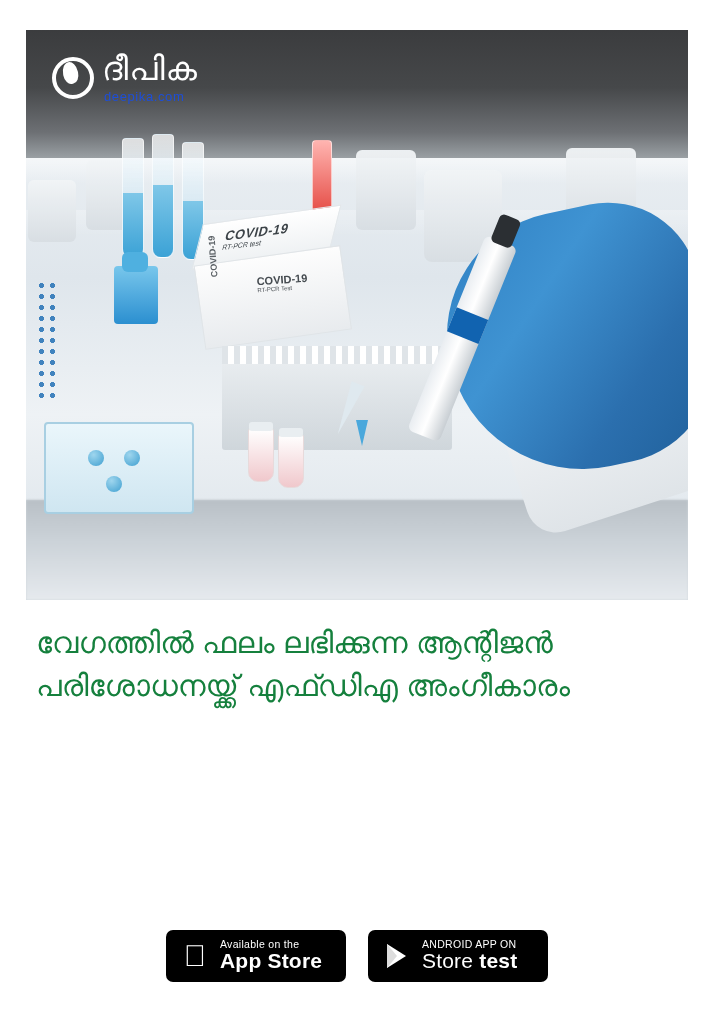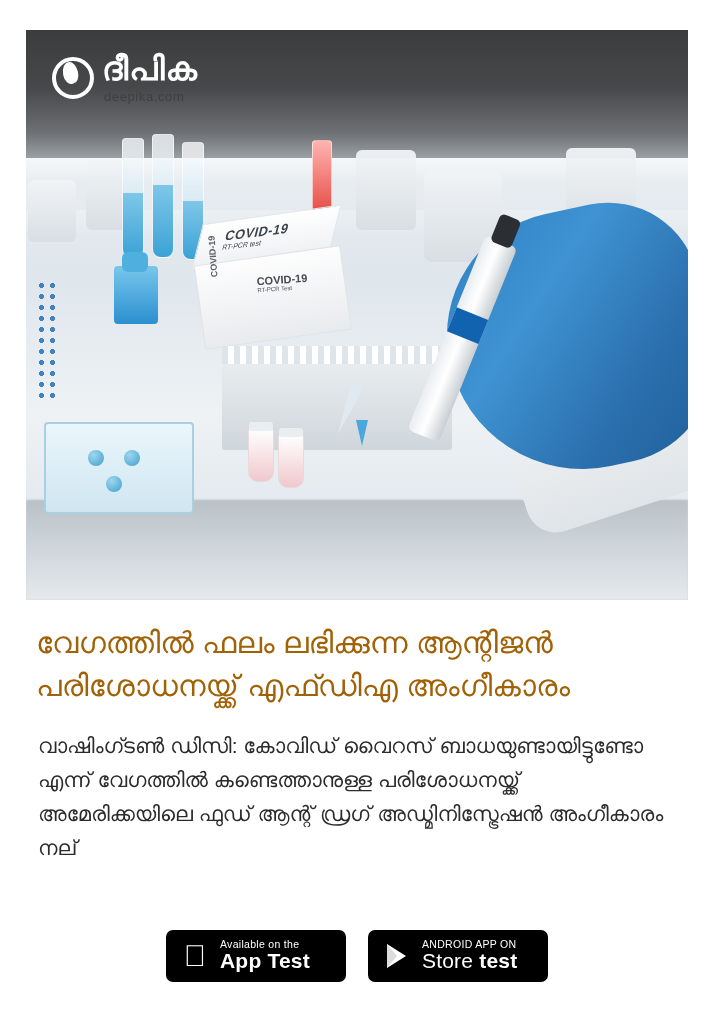--- a/index.html
+++ b/index.html
@@ -213,32 +213,32 @@
     position: absolute; inset: 0;
     border: 4px solid #ffffff; border-radius: 50%;
   }
   .logo-mark .flame {
     position: absolute; left: 11px; top: 5px; width: 15px; height: 22px;
     background: #ffffff; border-radius: 50% 50% 45% 45%;
     transform: rotate(-12deg);
   }
   .logo-text { display: flex; flex-direction: column; line-height: 1; }
   .logo-title {
-    font-size: 33px; font-weight: bold; color: #ffffff; letter-spacing: 1px;
+    font-size: 33px; font-weight: normal; color: #ffffff; letter-spacing: 1px;
   }
   .logo-sub {
-    font-size: 13px; color: #404040; letter-spacing: .6px; margin-top: 5px; margin-left: 2px;
+    font-size: 13px; color: #1d4ed8; letter-spacing: .6px; margin-top: 5px; margin-left: 2px;
   }
 
   
   .headline {
     margin: 22px 8px 0 10px;
     font-size: 30px;
     line-height: 1.42;
-    color: #a16207;
+    color: #15803d;
     font-weight: normal;
   }
   .body-text {
     margin: 22px 10px 0 12px;
     font-size: 21px;
     line-height: 1.62;
     color: #2b2b2b;
   }
 
   
@@ -349,28 +349,27 @@
       </div>
       <div class="logo-text">
         <span class="logo-title">ദീപിക</span>
         <span class="logo-sub">deepika.com</span>
       </div>
     </div>
   </div>
 
   <h1 class="headline">വേഗത്തിൽ ഫലം ലഭിക്കുന്ന ആന്റിജൻ പരിശോധനയ്ക്ക് എഫ്ഡിഎ അംഗീകാരം</h1>
 
-  <p class="body-text">വാഷിംഗ്ടൺ ഡിസി: കോവിഡ് വൈറസ് ബാധയുണ്ടായിട്ടുണ്ടോ എന്ന് വേഗത്തിൽ കണ്ടെത്താനുള്ള പരിശോധനയ്ക്ക് അമേരിക്കയിലെ ഫുഡ് ആന്റ് ഡ്രഗ് അഡ്മിനിസ്ട്രേഷൻ അംഗീകാരം നല്</p>
 
   <div class="badges">
     <div class="badge">
       <span class="glyph apple"></span>
       <span class="txt">
         <span class="small">Available on the</span>
-        <span class="big">App Test</span>
+        <span class="big">App Store</span>
       </span>
     </div>
     <div class="badge">
       <span class="glyph">
         <svg width="26" height="28" viewBox="0 0 26 28">
           <polygon points="3,2 22,14 3,26" fill="#ffffff"></polygon>
           <polygon points="3,2 13,14 3,26" fill="#dddddd"></polygon>
         </svg>
       </span>
       <span class="txt">

